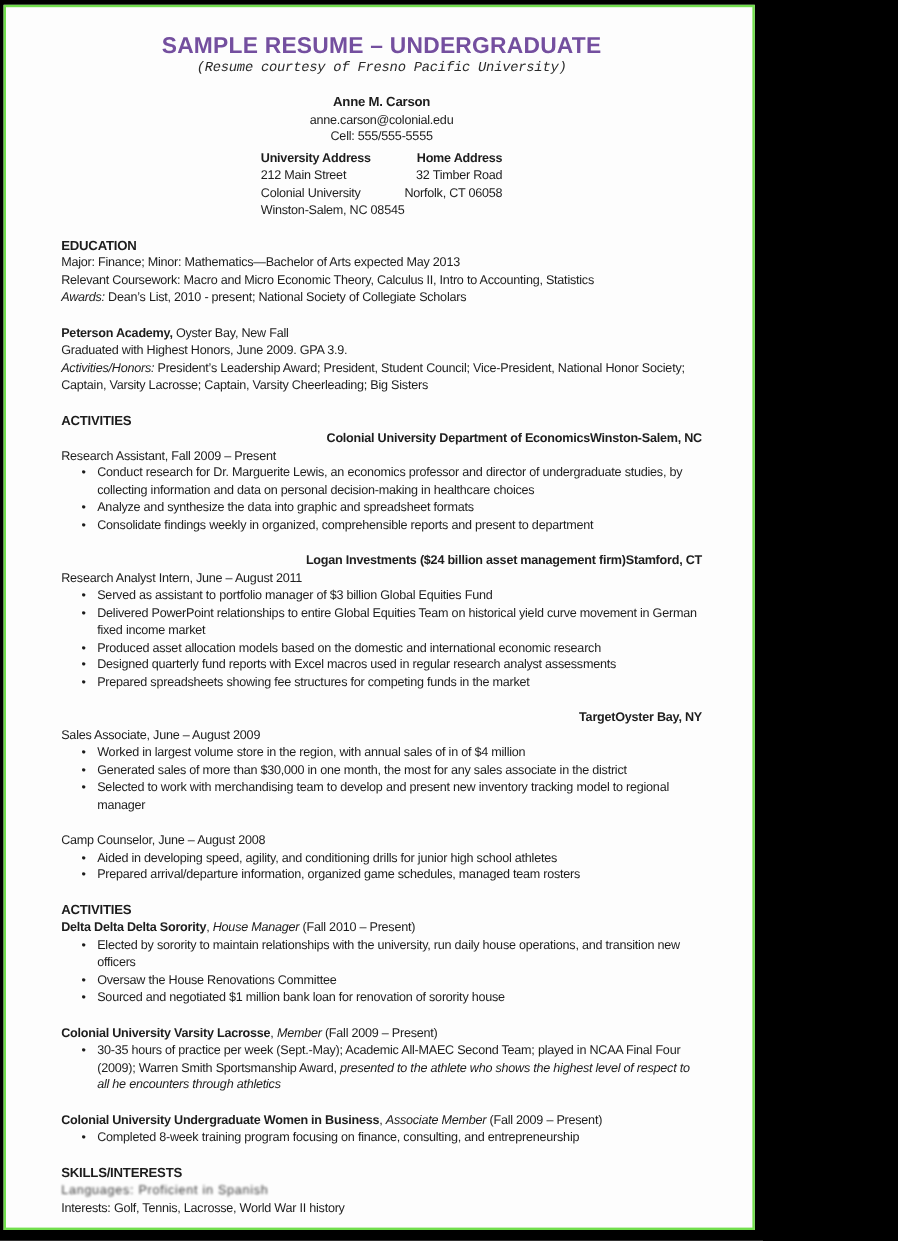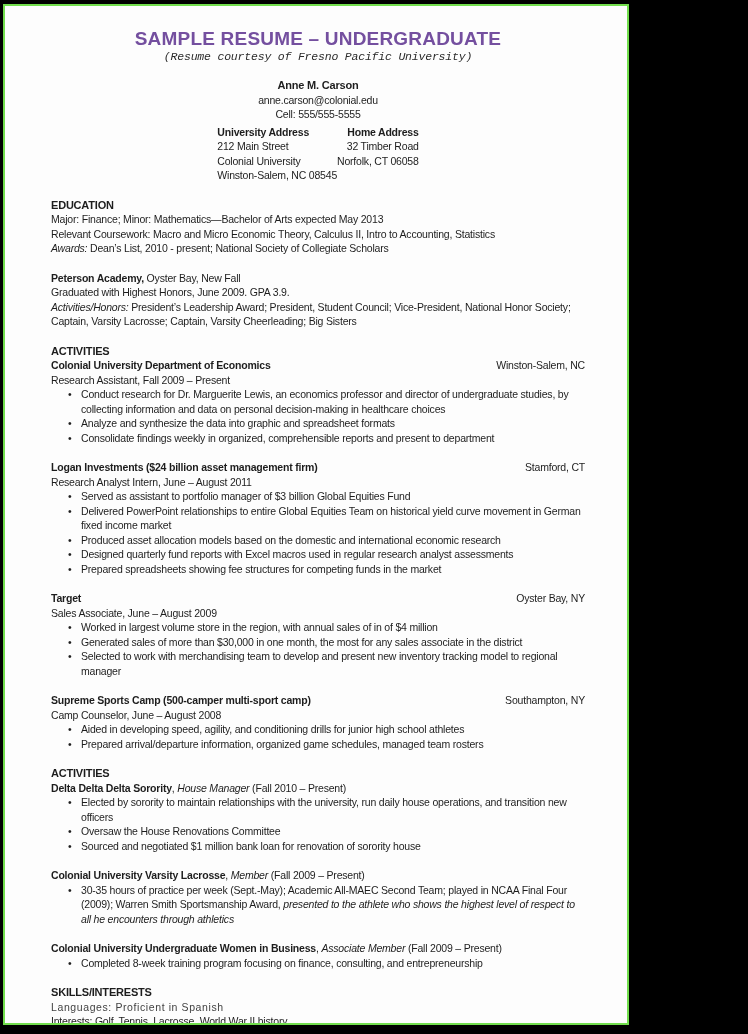--- a/index.html
+++ b/index.html
@@ -31,23 +31,23 @@
   .subtitle{font-style:italic;font-size:11.5px;line-height:15px;color:#2a2a2a;font-family:Liberation Mono, monospace;}
   .contact-name{font-weight:bold;font-size:11px;margin-top:14px;}
   .addresses{display:flex;justify-content:center;margin-top:3px;text-align:left;}
   .addr-label{font-weight:bold;}
   .addr-home{text-align:right;}
   .section-heading{font-weight:bold;font-size:11px;margin-top:15px;}
   .block{margin-top:15px;}
   .first-block{margin-top:0;}
   b,.bold{font-weight:bold;}
   i,.ital{}
-  .job-head{display:flex;justify-content:space-between;}
+  .job-head{display:flex;justify-content:flex-end;}
   .job-company{font-weight:bold;}
-  .job-loc{font-weight:normal;white-space:nowrap;}
+  .job-loc{font-weight:bold;white-space:nowrap;}
   .bullet{display:flex;padding-left:17px;}
   .dot{width:13px;flex:0 0 13px;}
   .btext{flex:1;}
   .degraded{
     filter:blur(0.7px) contrast(1.15);
     color:#4a4a4a;letter-spacing:0.6px;
   }
 </style>
 </head>
 <body>
@@ -152,24 +152,20 @@
           <span class="dot">•</span>
           <span class="btext">Generated sales of more than $30,000 in one month, the most for any sales associate in the district</span>
         </div>
       <div class="bullet">
           <span class="dot">•</span>
           <span class="btext">Selected to work with merchandising team to develop and present new inventory tracking model to regional manager</span>
         </div>
     </div>
 
     <div class="block">
-      <div class="job-head">
-        <span class="job-company">Supreme Sports Camp (500-camper multi-sport camp)</span>
-        <span class="job-loc">Southampton, NY</span>
-      </div>
       <div>Camp Counselor, June – August 2008</div>
       <div class="bullet">
           <span class="dot">•</span>
           <span class="btext">Aided in developing speed, agility, and conditioning drills for junior high school athletes</span>
         </div>
       <div class="bullet">
           <span class="dot">•</span>
           <span class="btext">Prepared arrival/departure information, organized game schedules, managed team rosters</span>
         </div>
     </div>

